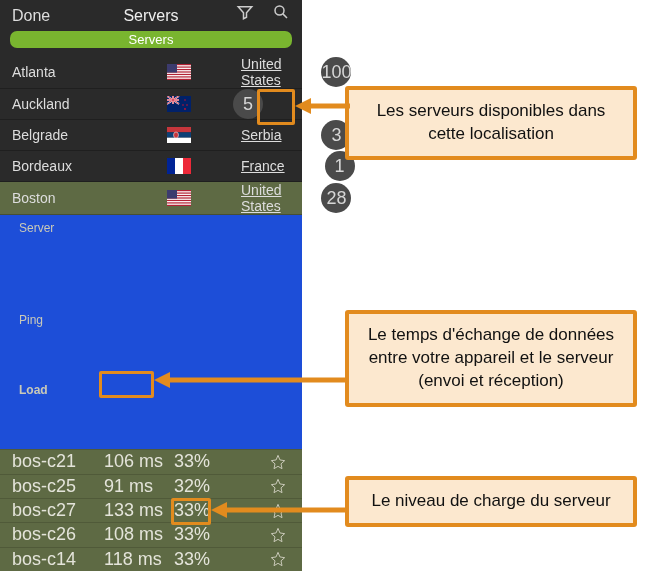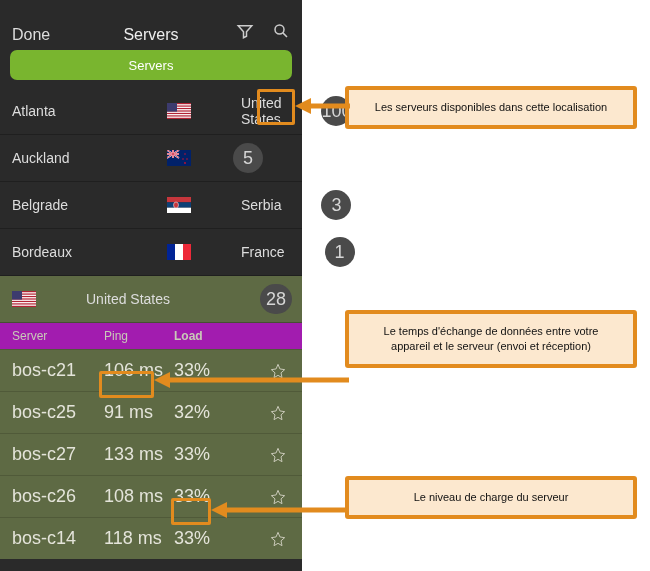--- a/index.html
+++ b/index.html
@@ -57,40 +57,41 @@
     align-items: center;
     height: 47px;
     padding: 0 10px 0 12px;
     color: #ddd;
     font-size: 14px;
     border-bottom: 1px solid rgba(0,0,0,0.25);
     gap: 40px;
   }
   .city-row .city { flex: 0 0 115px; }
   .city-row .flag { flex: 0 0 26px; display:flex; align-items:center;}
-  .city-row .country { flex: 1; padding-left: 8px; color: #ddd; font-size: 14px;}
+  .city-row .country { flex: 1; padding-left: 8px; color: #ddd; font-size: 14px; text-decoration: underline;}
   .city-row .count {
     min-width: 30px;
     height: 30px;
     border-radius: 15px;
     background: #4a4a4a;
     color: #d6d6d6;
     display: flex;
     align-items: center;
     justify-content: center;
     font-size: 18px;
     padding: 0 6px;
   }
   .city-row.expanded { background: #5e6a44; }
   .subheader {
     display: flex;
-    padding: 6px 12px;
-    background: #a21caf;
+    padding: 6px 19px;
+    background: #1d4ed8;
     color: #c9c9b8;
     font-size: 12px;
+    flex-direction: column;
   }
   .subheader .c-server { flex: 0 0 92px; }
   .subheader .c-ping { flex: 0 0 70px; }
   .subheader .c-load { flex: 0 0 60px; font-weight: bold; }
   .server-row {
     display: flex;
     align-items: center;
     height: 42px;
     padding: 0 12px;
     background: #5e6a44;
@@ -109,21 +110,21 @@
     border-radius: 2px;
     position: absolute;
     pointer-events: none;
   }
   .callout {
     position: absolute;
     background: #fce8cf;
     border: 4px solid #e28b1e;
     border-radius: 3px;
     padding: 10px 14px;
-    font-size: 11px;
+    font-size: 17px;
     line-height: 1.35;
     color: #111;
     text-align: center;
     width: 292px;
   }
   .arrow {
     position: absolute;
     pointer-events: none;
   }
 </style>
@@ -212,20 +213,21 @@
           <rect width="8" height="16" fill="#002395"></rect>
           <rect x="8" width="8" height="16" fill="#fff"></rect>
           <rect x="16" width="8" height="16" fill="#ed2939"></rect>
         </svg>
     </span>
     <span class="country">France</span>
     <span class="count">1</span>
   </div>
 
   <div class="city-row expanded">
+    <span class="city">Boston</span>
     <span class="flag">
       <svg class="flag-svg" viewBox="0 0 24 16">
           <rect width="24" height="16" fill="#b22234"></rect>
           <rect y="1.23" width="24" height="1.23" fill="#fff"></rect>
           <rect y="3.69" width="24" height="1.23" fill="#fff"></rect>
           <rect y="6.15" width="24" height="1.23" fill="#fff"></rect>
           <rect y="8.62" width="24" height="1.23" fill="#fff"></rect>
           <rect y="11.08" width="24" height="1.23" fill="#fff"></rect>
           <rect y="13.54" width="24" height="1.23" fill="#fff"></rect>
           <rect width="10" height="8.6" fill="#3c3b6e"></rect>

